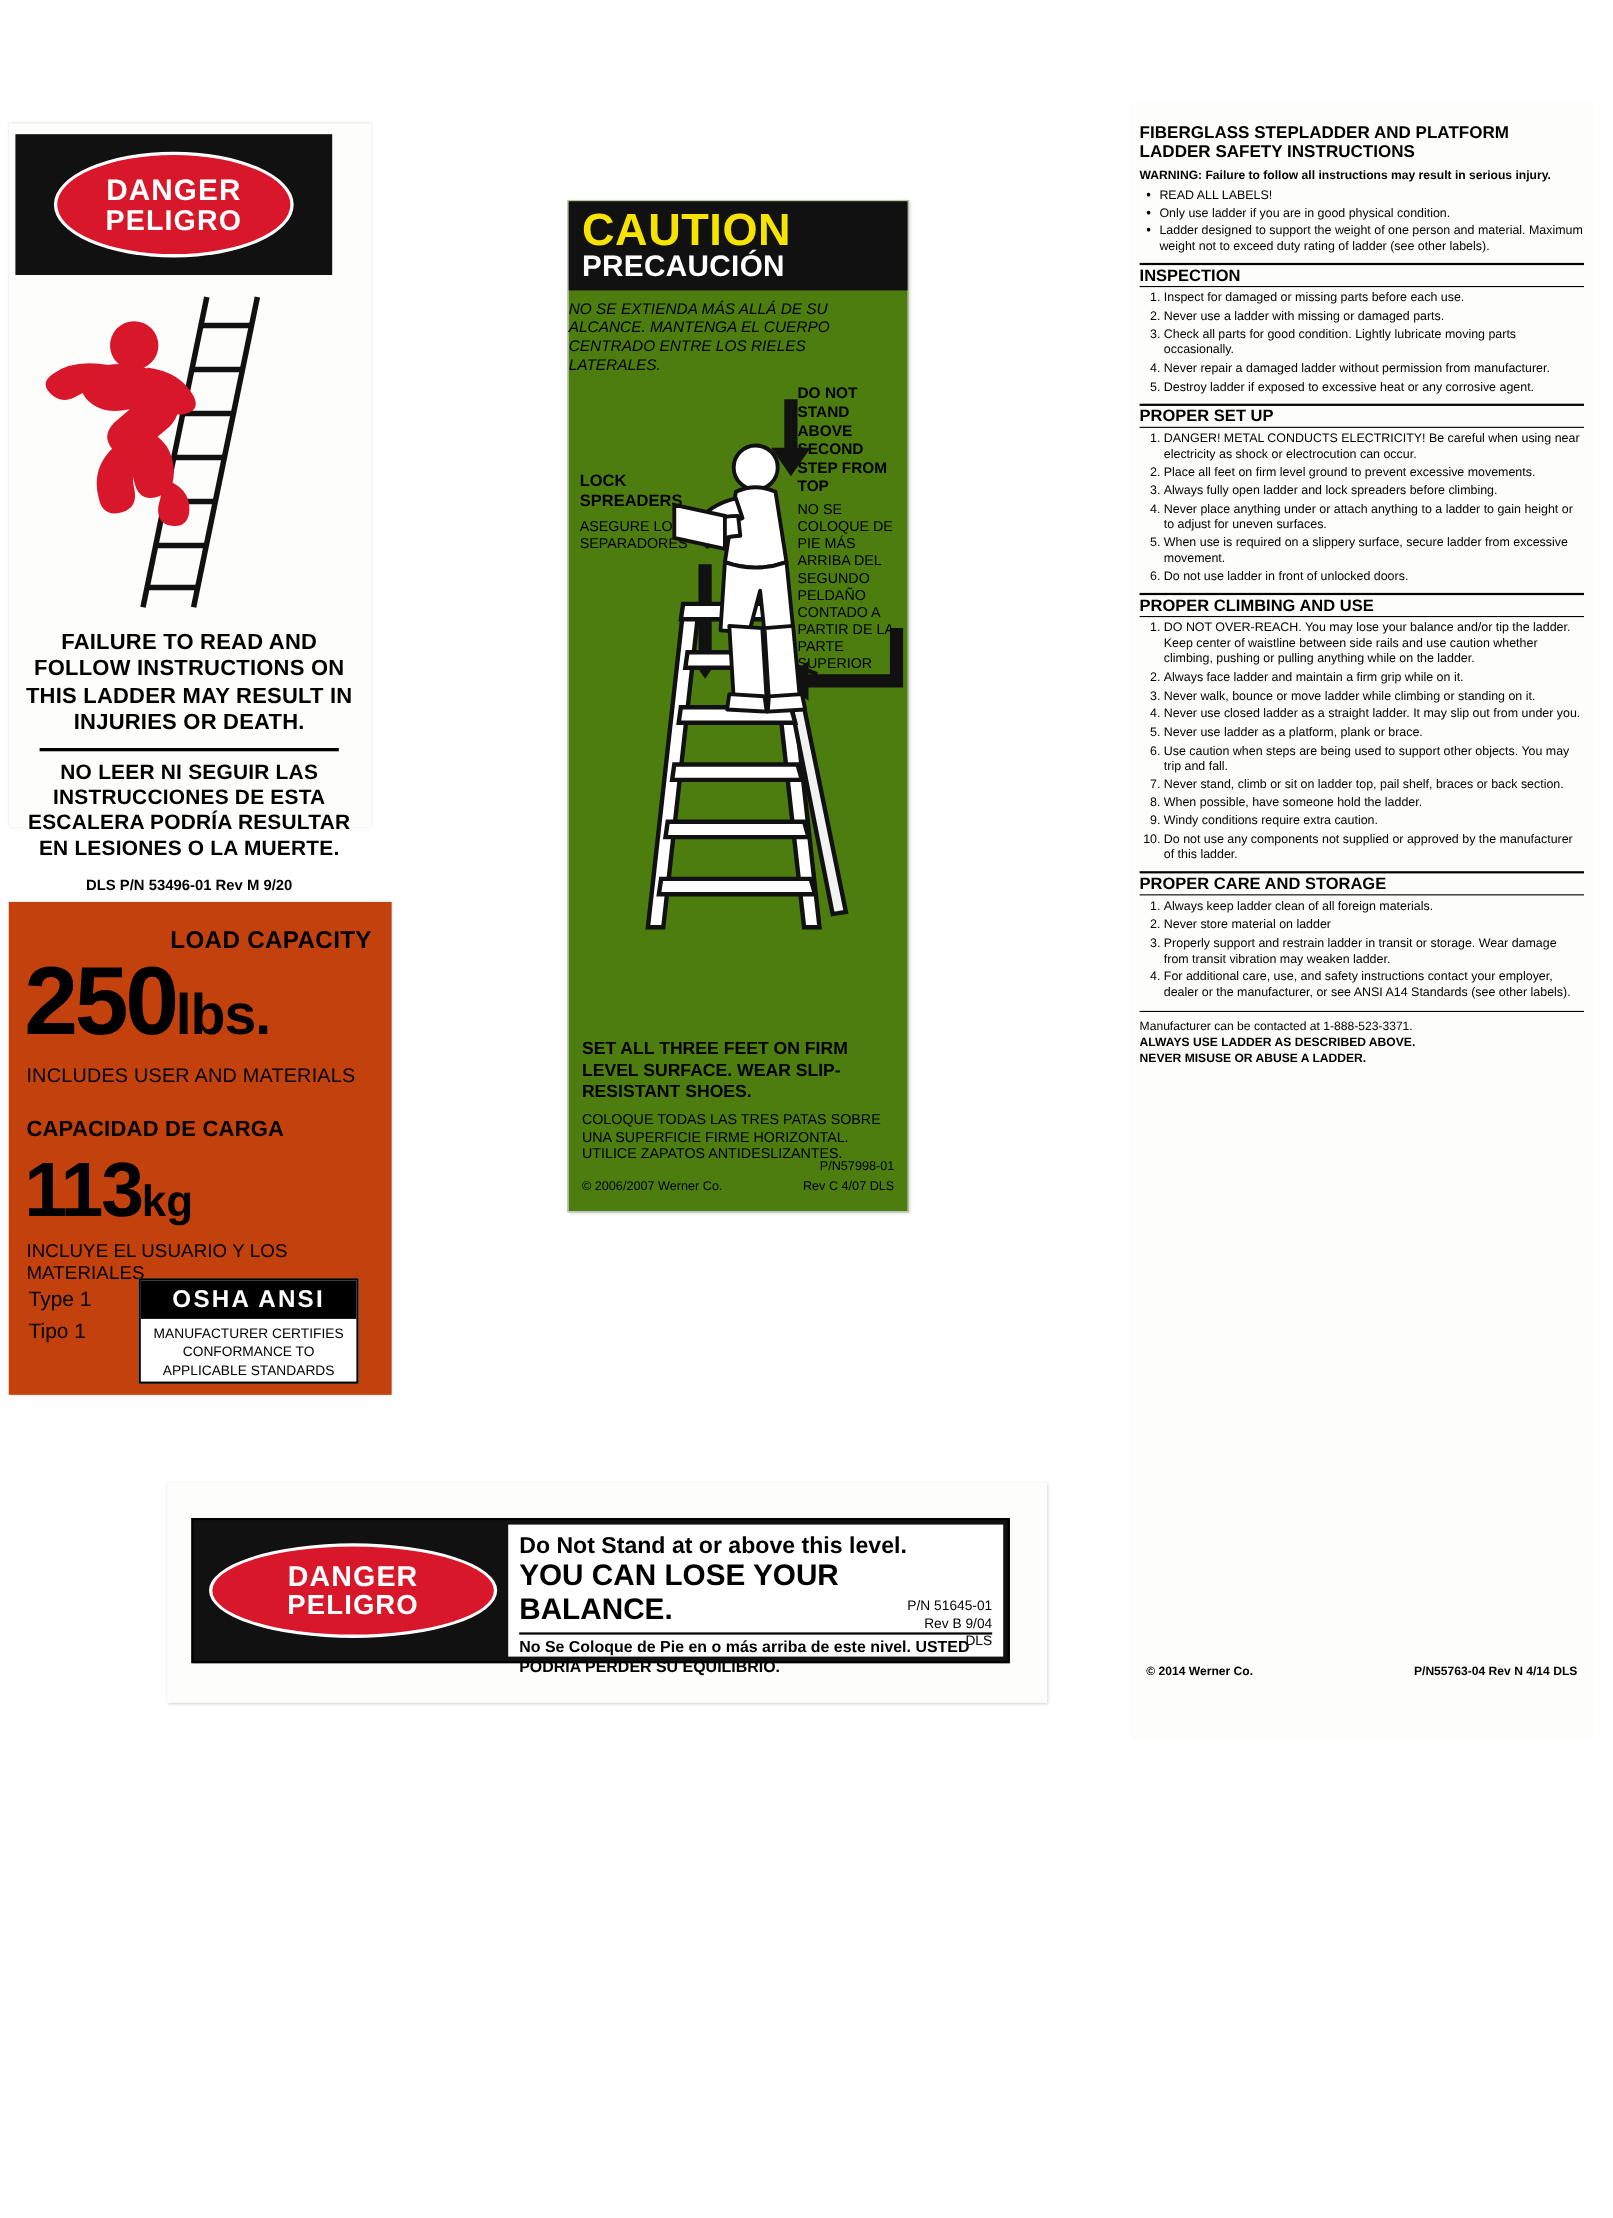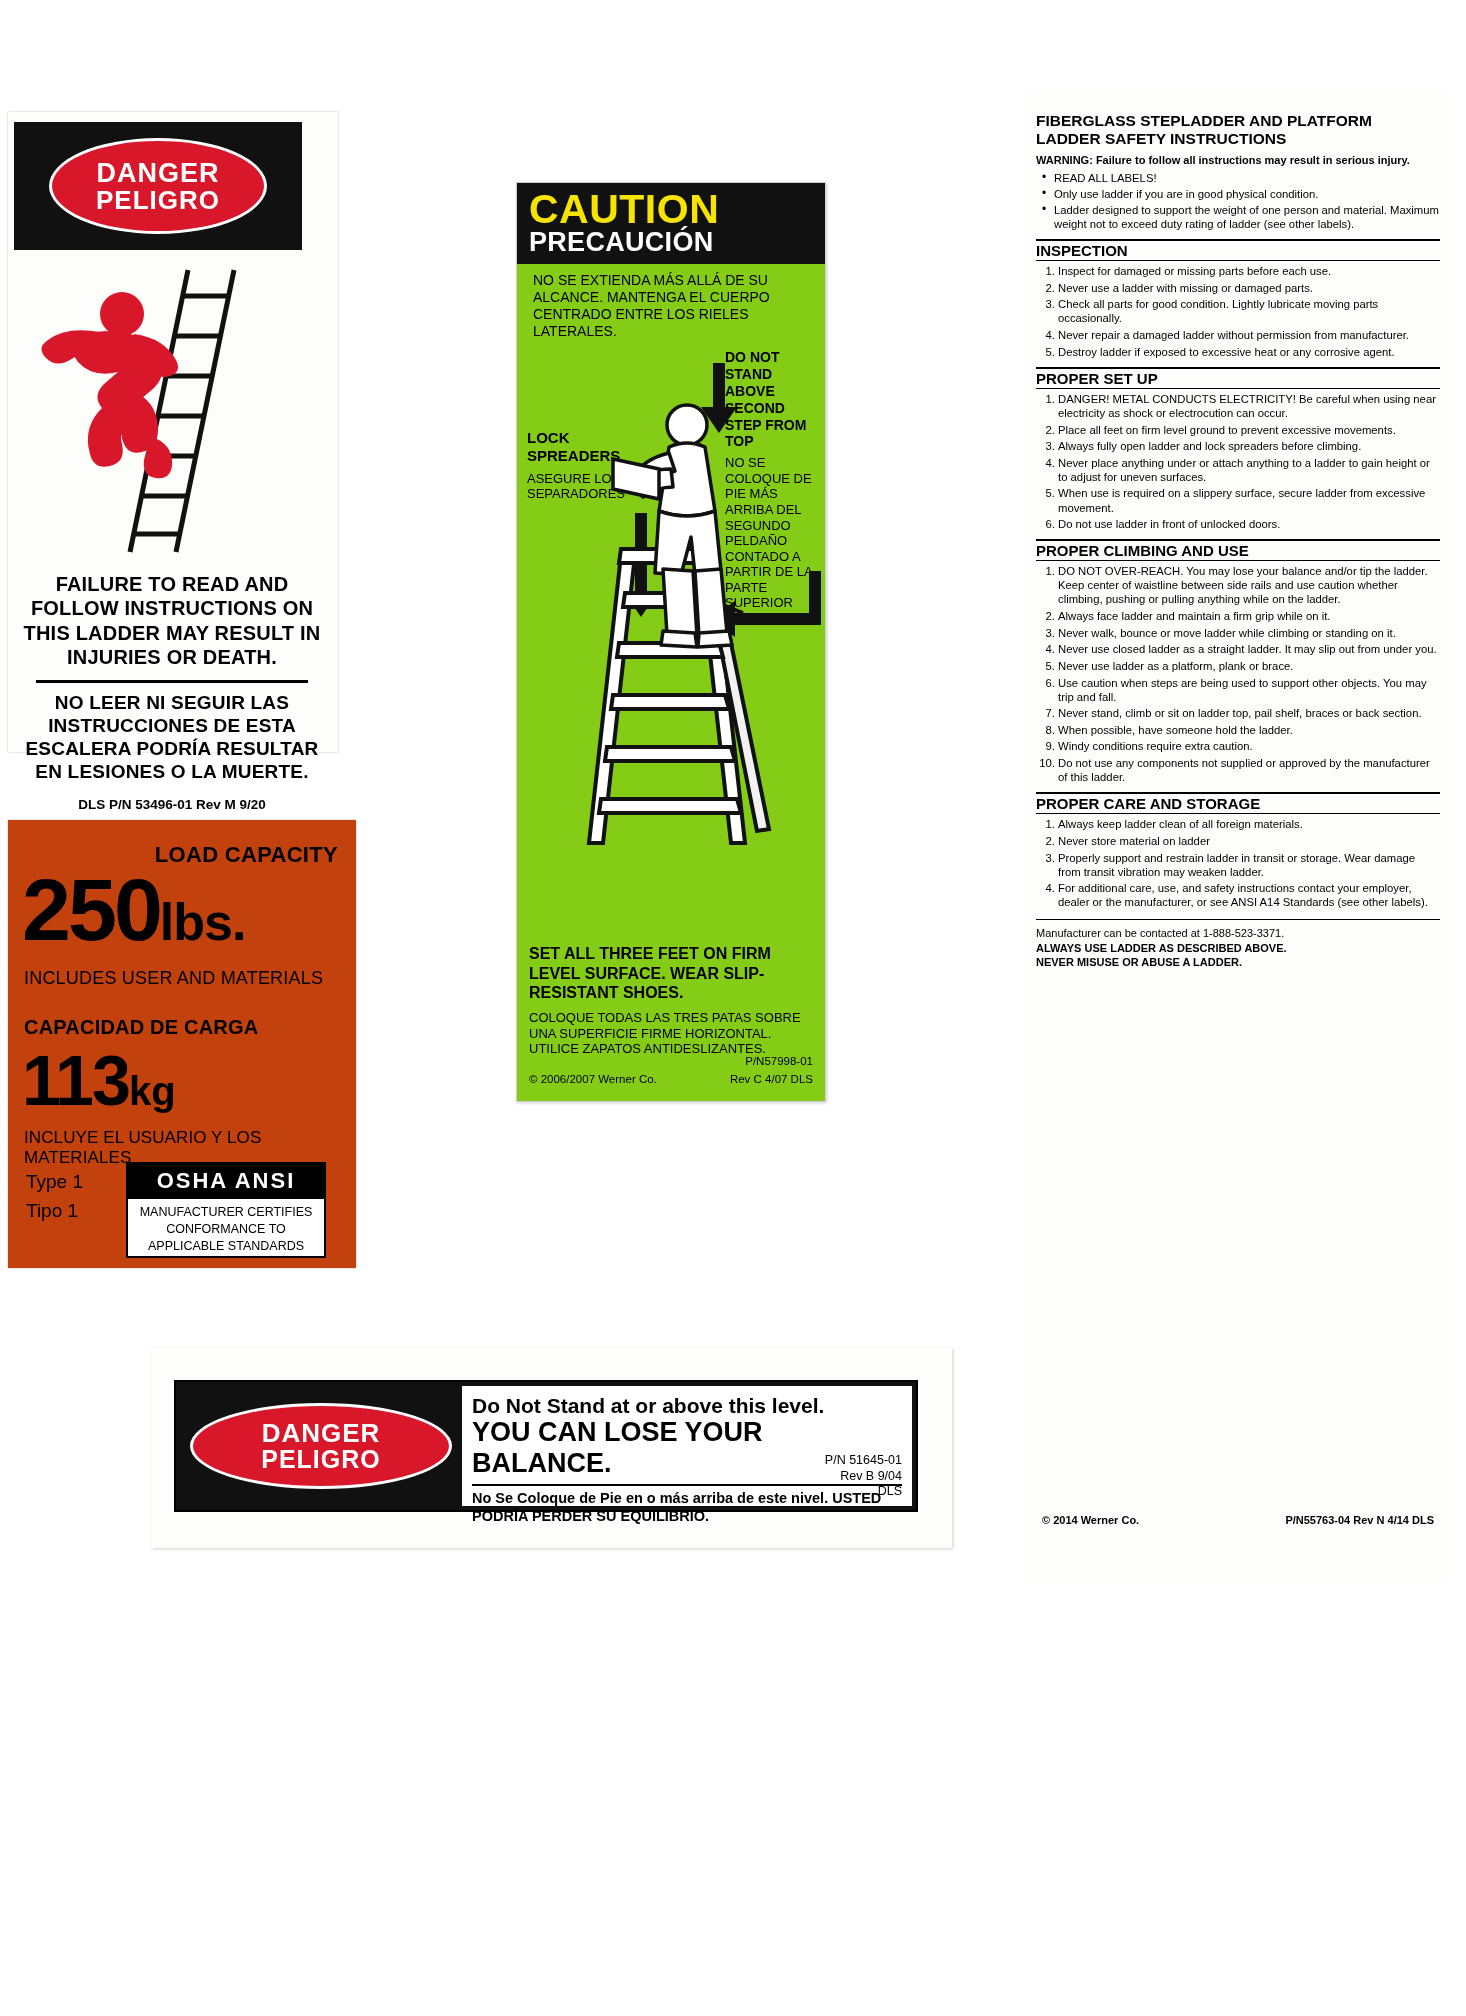--- a/index.html
+++ b/index.html
@@ -75,32 +75,32 @@
   }
   #osha-head {
     background:#000; color:#fff; font-weight:bold; font-size:22px;
     text-align:center; padding:4px 0 5px 0; letter-spacing:2px;
   }
   #osha-body { text-align:center; font-size:12.5px; line-height:1.35; padding-top:5px; }
 
   
   #caution-label {
     left: 516px; top: 182px; width: 310px; height: 920px;
-    background:#84cc16; border:1px solid #cfcfcf;
+    background:#4d7c0f; border:1px solid #cfcfcf;
   }
   #caution-head {
     background:#111; padding:6px 0 8px 12px;
   }
   #caution-head .c1 { color:#f6e400; font-size:41px; font-weight:bold; letter-spacing:.5px; line-height:.98; }
   #caution-head .c2 { color:#fff; font-size:27px; font-weight:bold; letter-spacing:.3px; line-height:1; }
   #caution-top-en {
     margin:10px 12px 0 12px; font-size:17px; font-weight:bold; line-height:1.24; letter-spacing:.1px;
   }
   #caution-top-es {
-    margin:8px 12px 0 16px; font-size:14px; line-height:1.2;
+    margin:8px 12px 0 0; font-size:14px; line-height:1.2;font-style:italic;
   }
   #caution-art { position:relative; margin:4px 0 0 0; height:560px; }
   .cap-txt { position:absolute; font-size:13.5px; line-height:1.18; }
   #cap-lock { left:10px; top:86px; width:110px; font-weight:bold; font-size:15px; }
   #cap-lock .es { font-weight:normal; font-size:13px; margin-top:6px; }
   #cap-nostand { left:208px; top:6px; width:96px; font-weight:bold; font-size:14px; line-height:1.2; }
   #cap-nostand .es { font-weight:normal; font-size:13px; margin-top:5px; }
   #caution-bottom-en {
     position:absolute; left:12px; bottom:98px; width:286px;
     font-size:16px; font-weight:bold; line-height:1.22;

